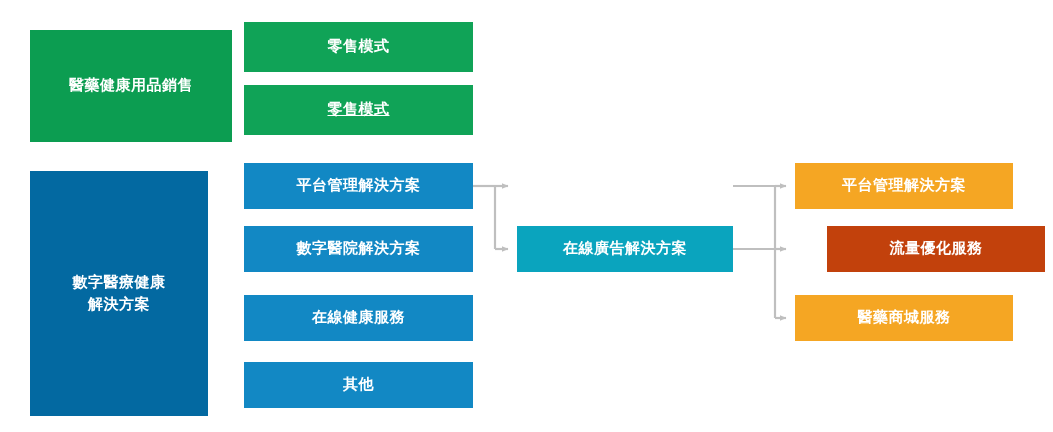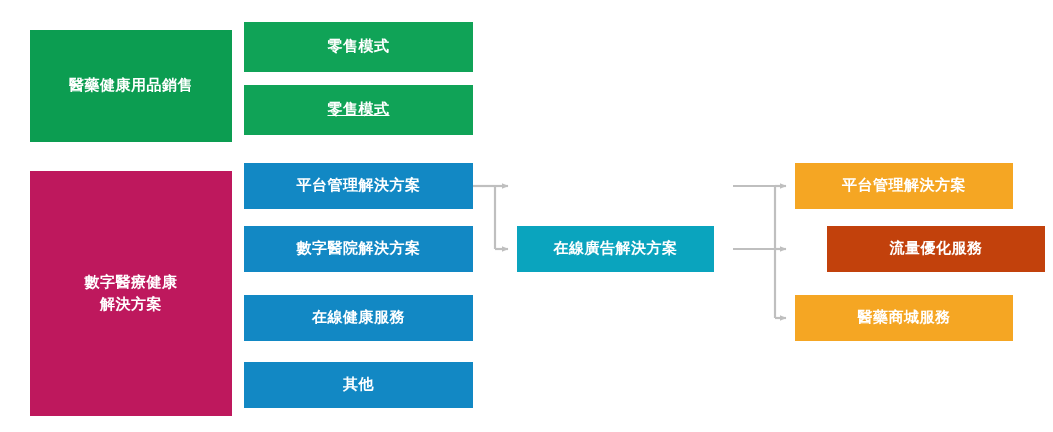--- a/index.html
+++ b/index.html
@@ -72,37 +72,37 @@
       <path d="M775,186 L786,186" marker-end="url(#arrowhead)"></path>
       <path d="M775,249 L786,249" marker-end="url(#arrowhead)"></path>
       <path d="M775,318 L786,318" marker-end="url(#arrowhead)"></path>
 
       <path d="M733,249 L775,249"></path>
     </g>
   </svg>
 
   <div class="node root" style="left:30px; top:22px; width:202px; height:112px; background:#0c9d51;">醫藥健康用品銷售</div>
 
-  <div class="node root" style="left:30px; top:163px; width:202px; height:245px; background:#be185d;">數字醫療健康
+  <div class="node root" style="left:30px; top:163px; width:178px; height:245px; background:#0369a1;">數字醫療健康
 解決方案</div>
 
   <div class="node" style="left:244px; top:22px; width:229px; height:50px; background:#10a357;">零售模式</div>
 
   <div class="node" style="left:244px; top:85px; width:229px; height:50px; background:#10a357;text-decoration:underline;">零售模式</div>
 
   <div class="node" style="left:244px; top:163px; width:229px; height:46px; background:#1288c4;">平台管理解決方案</div>
 
   <div class="node" style="left:244px; top:226px; width:229px; height:46px; background:#1288c4;">數字醫院解決方案</div>
 
   <div class="node" style="left:244px; top:295px; width:229px; height:46px; background:#1288c4;">在線健康服務</div>
 
   <div class="node" style="left:244px; top:362px; width:229px; height:46px; background:#1288c4;">其他</div>
 
 
-  <div class="node" style="left:517px; top:226px; width:197px; height:46px; background:#0aa4be;">在線廣告解決方案</div>
+  <div class="node" style="left:517px; top:226px; width:216px; height:46px; background:#0aa4be;">在線廣告解決方案</div>
 
   <div class="node" style="left:795px; top:163px; width:218px; height:46px; background:#f5a623;font-family:Liberation Serif, serif;">平台管理解決方案</div>
 
   <div class="node" style="left:795px; top:226px; width:218px; height:46px; background:#c2410c;margin-left:32px;">流量優化服務</div>
 
   <div class="node" style="left:795px; top:295px; width:218px; height:46px; background:#f5a623;">醫藥商城服務</div>
 
 </div>
 
 </body></html>

